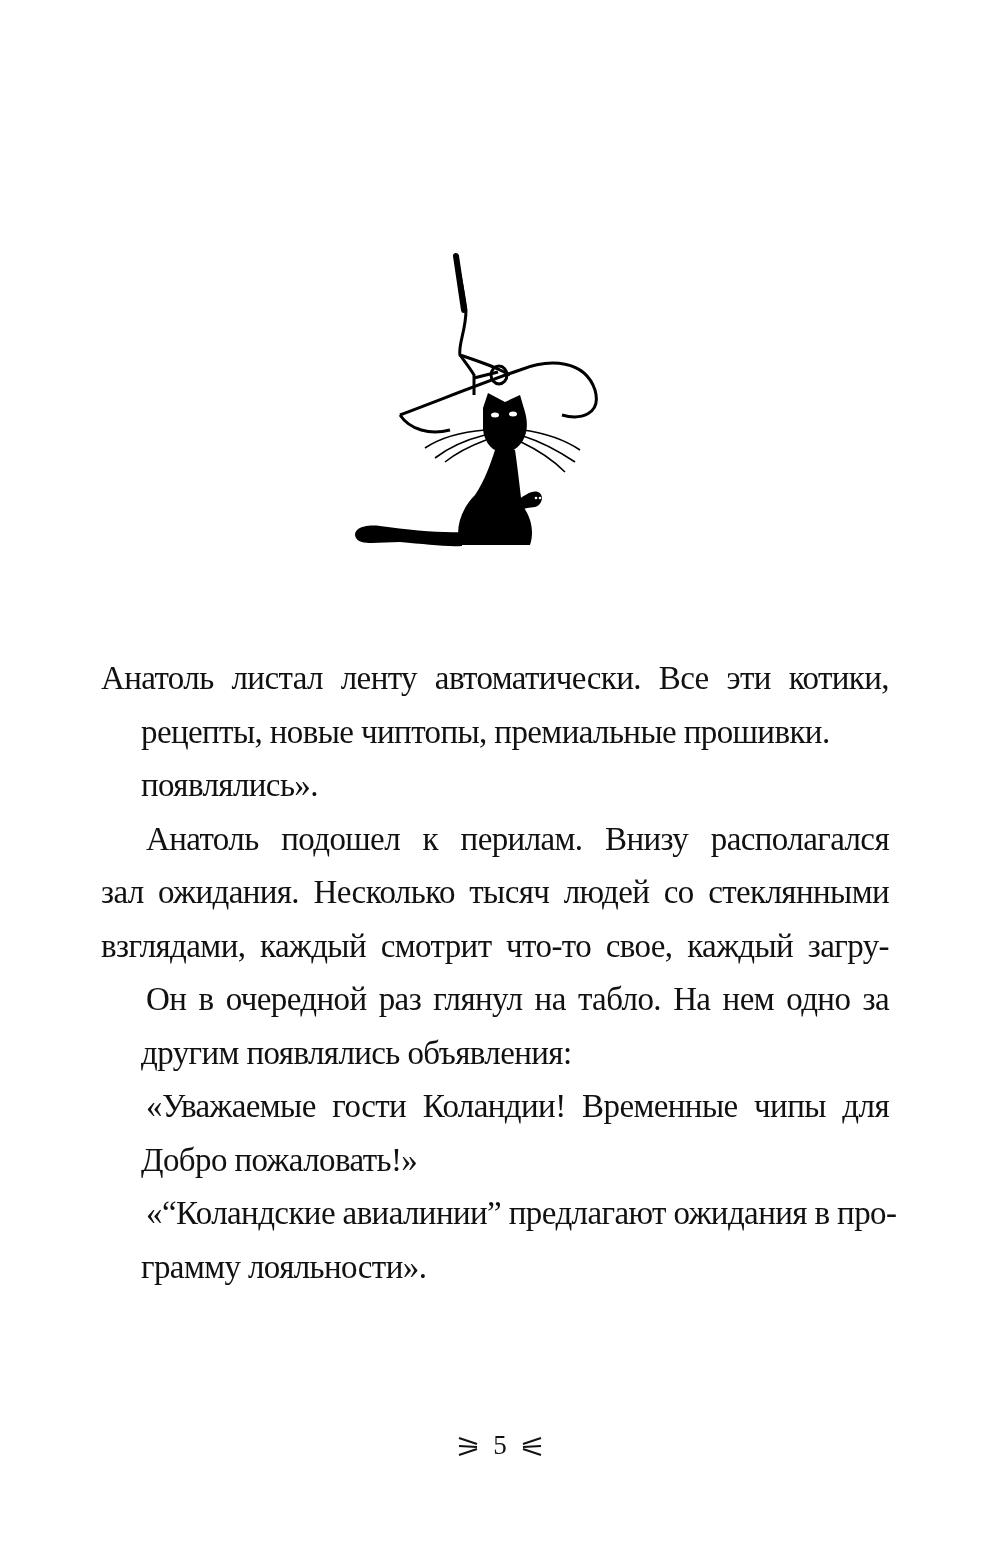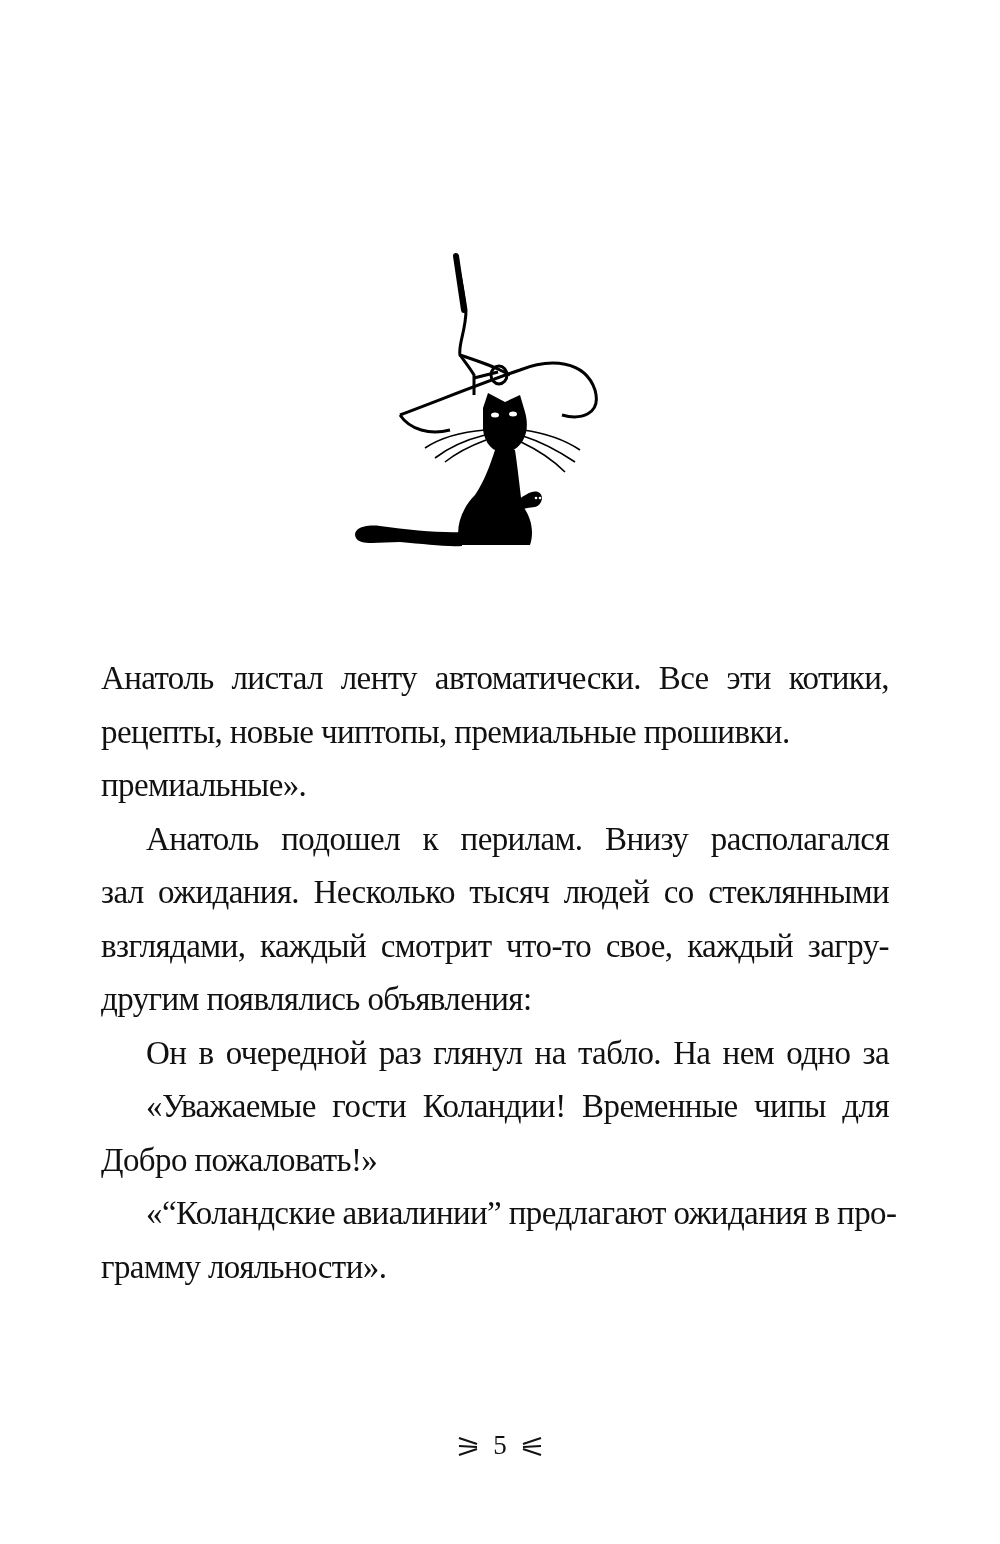--- a/index.html
+++ b/index.html
@@ -15,21 +15,21 @@
     .text-block {
       position: absolute; left: 101px; top: 652px; width: 788px;
       font-size: 33px; line-height: 53.5px;
       text-align: justify;
       letter-spacing: -0.6px;
     }
     .line {
       display: block; height: 53.5px; white-space: nowrap;
       text-align-last: justify; text-align: justify;
     }
-    .line.last { text-align-last: left; }
+    .line.last { text-align-last: left; margin-left: 40px; }
     .line.indent { padding-left: 45px; }
     .folio {
       position: absolute; left: 0; width: 1000px; top: 1430px;
       text-align: center; font-size: 27px;
       display: flex; justify-content: center; align-items: center; gap: 14px;
     }
     .folio svg { width: 22px; height: 22px; display: block; }
   </style>
 </head>
 <body>
@@ -65,26 +65,26 @@
     <circle cx="196" cy="248" r="1.3" fill="#fff"></circle>
     <circle cx="200" cy="248" r="1.3" fill="#fff"></circle>
 
     <path d="M122 282 C 100 283, 70 280, 40 276 C 22 274, 12 280, 16 288 C 20 296, 40 292, 60 292 C 85 294, 105 297, 122 296 Z" fill="#000"></path>
   </svg>
 </div>
 
 <div class="text-block">
   <span class="line">Анатоль листал ленту автоматически. Все эти котики,</span>
   <span class="line last">рецепты, новые чиптопы, премиальные прошивки.</span>
-  <span class="line last">премиальные».</span>
+  <span class="line last">появлялись».</span>
   <span class="line indent">Анатоль подошел к перилам. Внизу располагался</span>
   <span class="line">зал ожидания. Несколько тысяч людей со стеклянными</span>
   <span class="line">взглядами, каждый смотрит что-то свое, каждый загру-</span>
+  <span class="line indent">Он в очередной раз глянул на табло. На нем одно за</span>
   <span class="line last">другим появлялись объявления:</span>
-  <span class="line indent">Он в очередной раз глянул на табло. На нем одно за</span>
   <span class="line indent">«Уважаемые гости Коландии! Временные чипы для</span>
   <span class="line last">Добро пожаловать!»</span>
   <span class="line indent">«“Коландские авиалинии” предлагают ожидания в про-</span>
   <span class="line last">грамму лояльности».</span>
 </div>
 
 <div class="folio">
   <svg viewBox="0 0 22 22">
     <path d="M2 3 L 20 9 M2 11 L 20 12 M2 20 L 20 14" stroke="#111" stroke-width="2" fill="none"></path>
   </svg>

